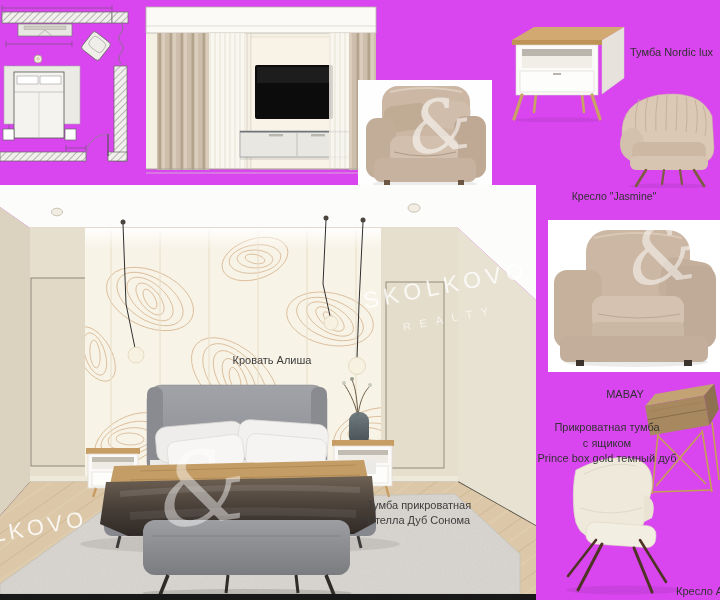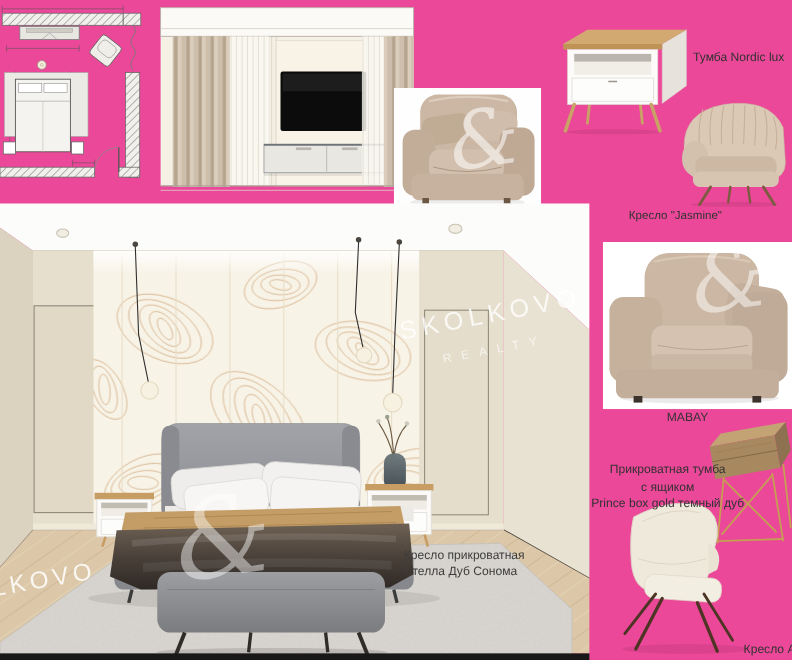--- a/index.html
+++ b/index.html
@@ -1,18 +1,18 @@
 <!DOCTYPE html>
 <html><head>
 <meta charset="utf-8">
 <style>
   html,body{margin:0;padding:0;}
   body{width:720px;height:600px;overflow:hidden;background:#fff;
        font-family:"Liberation Sans",sans-serif;}
-  .board{position:relative;width:720px;height:600px;background:#ec4899;overflow:hidden;}
+  .board{position:relative;width:720px;height:600px;background:#d946ef;overflow:hidden;}
   .abs{position:absolute;}
   .lbl{position:absolute;color:#323232;font-size:11px;line-height:16px;white-space:nowrap;}
   .lbl.center{text-align:center;}
   .wm{position:absolute;color:rgba(255,255,255,.78);pointer-events:none;}
   .wm-brand{font-size:23px;letter-spacing:5px;transform:rotate(-11deg);}
   .wm-sub{font-size:11px;letter-spacing:9px;transform:rotate(-11deg);color:rgba(255,255,255,.66);}
   .wm-partial{font-size:22px;letter-spacing:4px;transform:rotate(-10deg);color:rgba(255,255,255,.85);}
   .wm-amp{font-family:"DejaVu Serif",serif;font-style:italic;transform:rotate(-8deg);}
 </style>
 </head>
@@ -467,39 +467,40 @@
   </svg>
 
   <div class="lbl" style="left:630px;top:44px">
     <span>Тумба Nordic lux</span>
   </div>
 
   <div class="lbl center" style="left:533px;top:189px;width:162px;font-size:10.5px;line-height:14px">
     <div>Кресло "Jasmine"</div>
   </div>
 
-  <div class="lbl center" style="left:585px;top:372px;width:80px">
+  <div class="lbl center" style="left:585px;top:386px;width:80px">
     <span>MABAY</span>
   </div>
 
   <div class="lbl center" style="left:522px;top:420px;width:170px;line-height:15.5px">
     <div>Прикроватная тумба</div>
     <div>с ящиком</div>
     <div>Prince box gold темный дуб</div>
   </div>
 
   <div class="lbl" style="left:676px;top:583px">
     <span>Кресло А</span>
   </div>
 
   <div class="lbl center" style="left:196px;top:352px;width:152px;color:#3d3d3d">
+    <div>Кровать Алиша</div>
   </div>
 
   <div class="lbl" style="left:367px;top:498px;line-height:15px;color:#3d3d3d">
-    <div>Кресло прикроватная</div>
+    <div>Тумба прикроватная</div>
     <div>Стелла Дуб Сонома</div>
   </div>
 
   <div class="wm wm-brand" style="left:362px;top:272px">
     <span>SKOLKOVO</span>
   </div>
   <div class="wm wm-sub" style="left:402px;top:312px">
     <span>REALTY</span>
   </div>
   <div class="wm wm-partial" style="left:-8px;top:514px">

